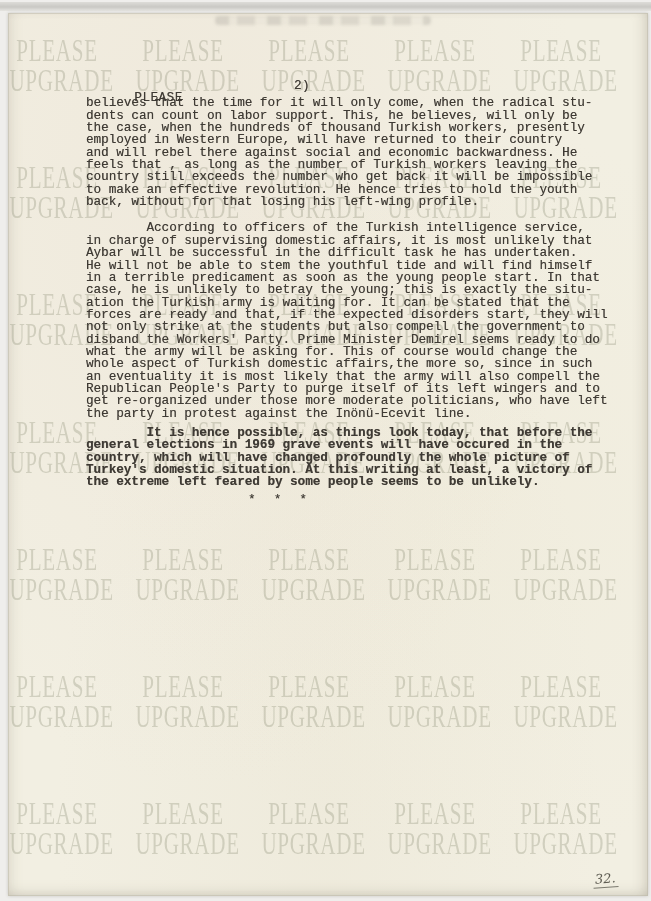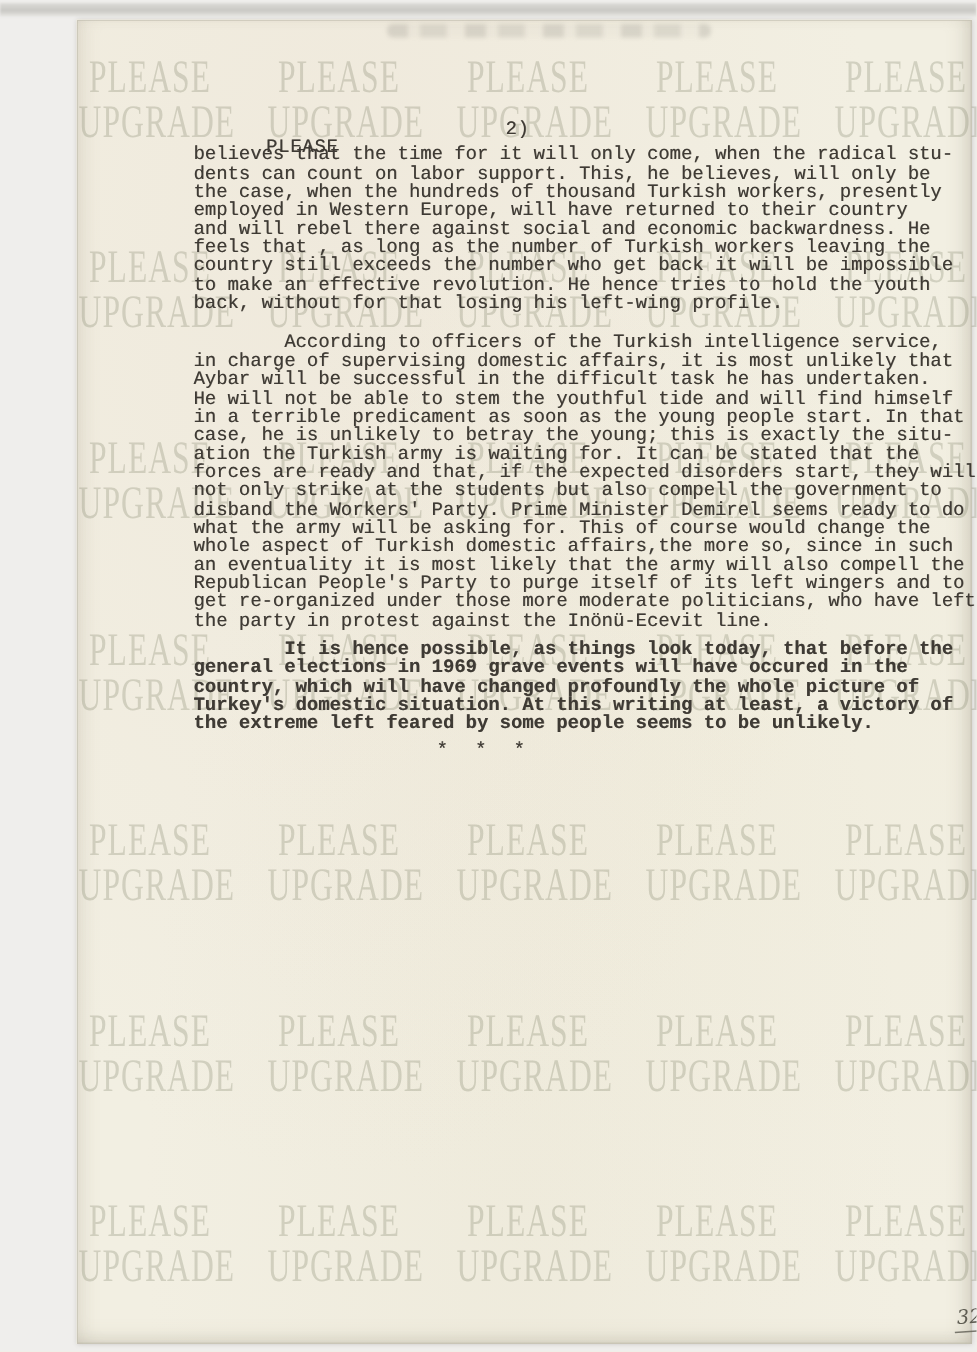--- a/index.html
+++ b/index.html
@@ -19,21 +19,20 @@
       radial-gradient(ellipse at 30% 18%, rgba(232,218,204,0.28), transparent 60%),
       radial-gradient(ellipse at 72% 55%, rgba(238,233,214,0.35), transparent 55%),
       radial-gradient(ellipse at 50% 90%, rgba(228,222,202,0.25), transparent 60%),
       #f2efe2;
     box-shadow:
       inset 0 0 0 1px rgba(190,186,172,0.55),
       inset -10px 0 14px -8px rgba(120,112,95,0.30),
       inset 10px 0 14px -8px rgba(120,112,95,0.18),
       inset 0 -10px 14px -8px rgba(120,112,95,0.22),
       0 0 3px rgba(90,88,80,0.25);
-    margin-left: 43px;
   }
   .wm-layer{position:absolute;inset:0;pointer-events:none;}
   .wm-tile{position:absolute;width:140px;text-align:center;}
   .wm-word{
     display:block;height:30px;line-height:30px;
     font-family:"Liberation Serif","DejaVu Serif",serif;
     font-size:31px;letter-spacing:1px;font-weight:400;
     color:rgba(122,126,100,0.27);
     transform:scaleX(0.68);transform-origin:50% 50%;
     white-space:nowrap;

